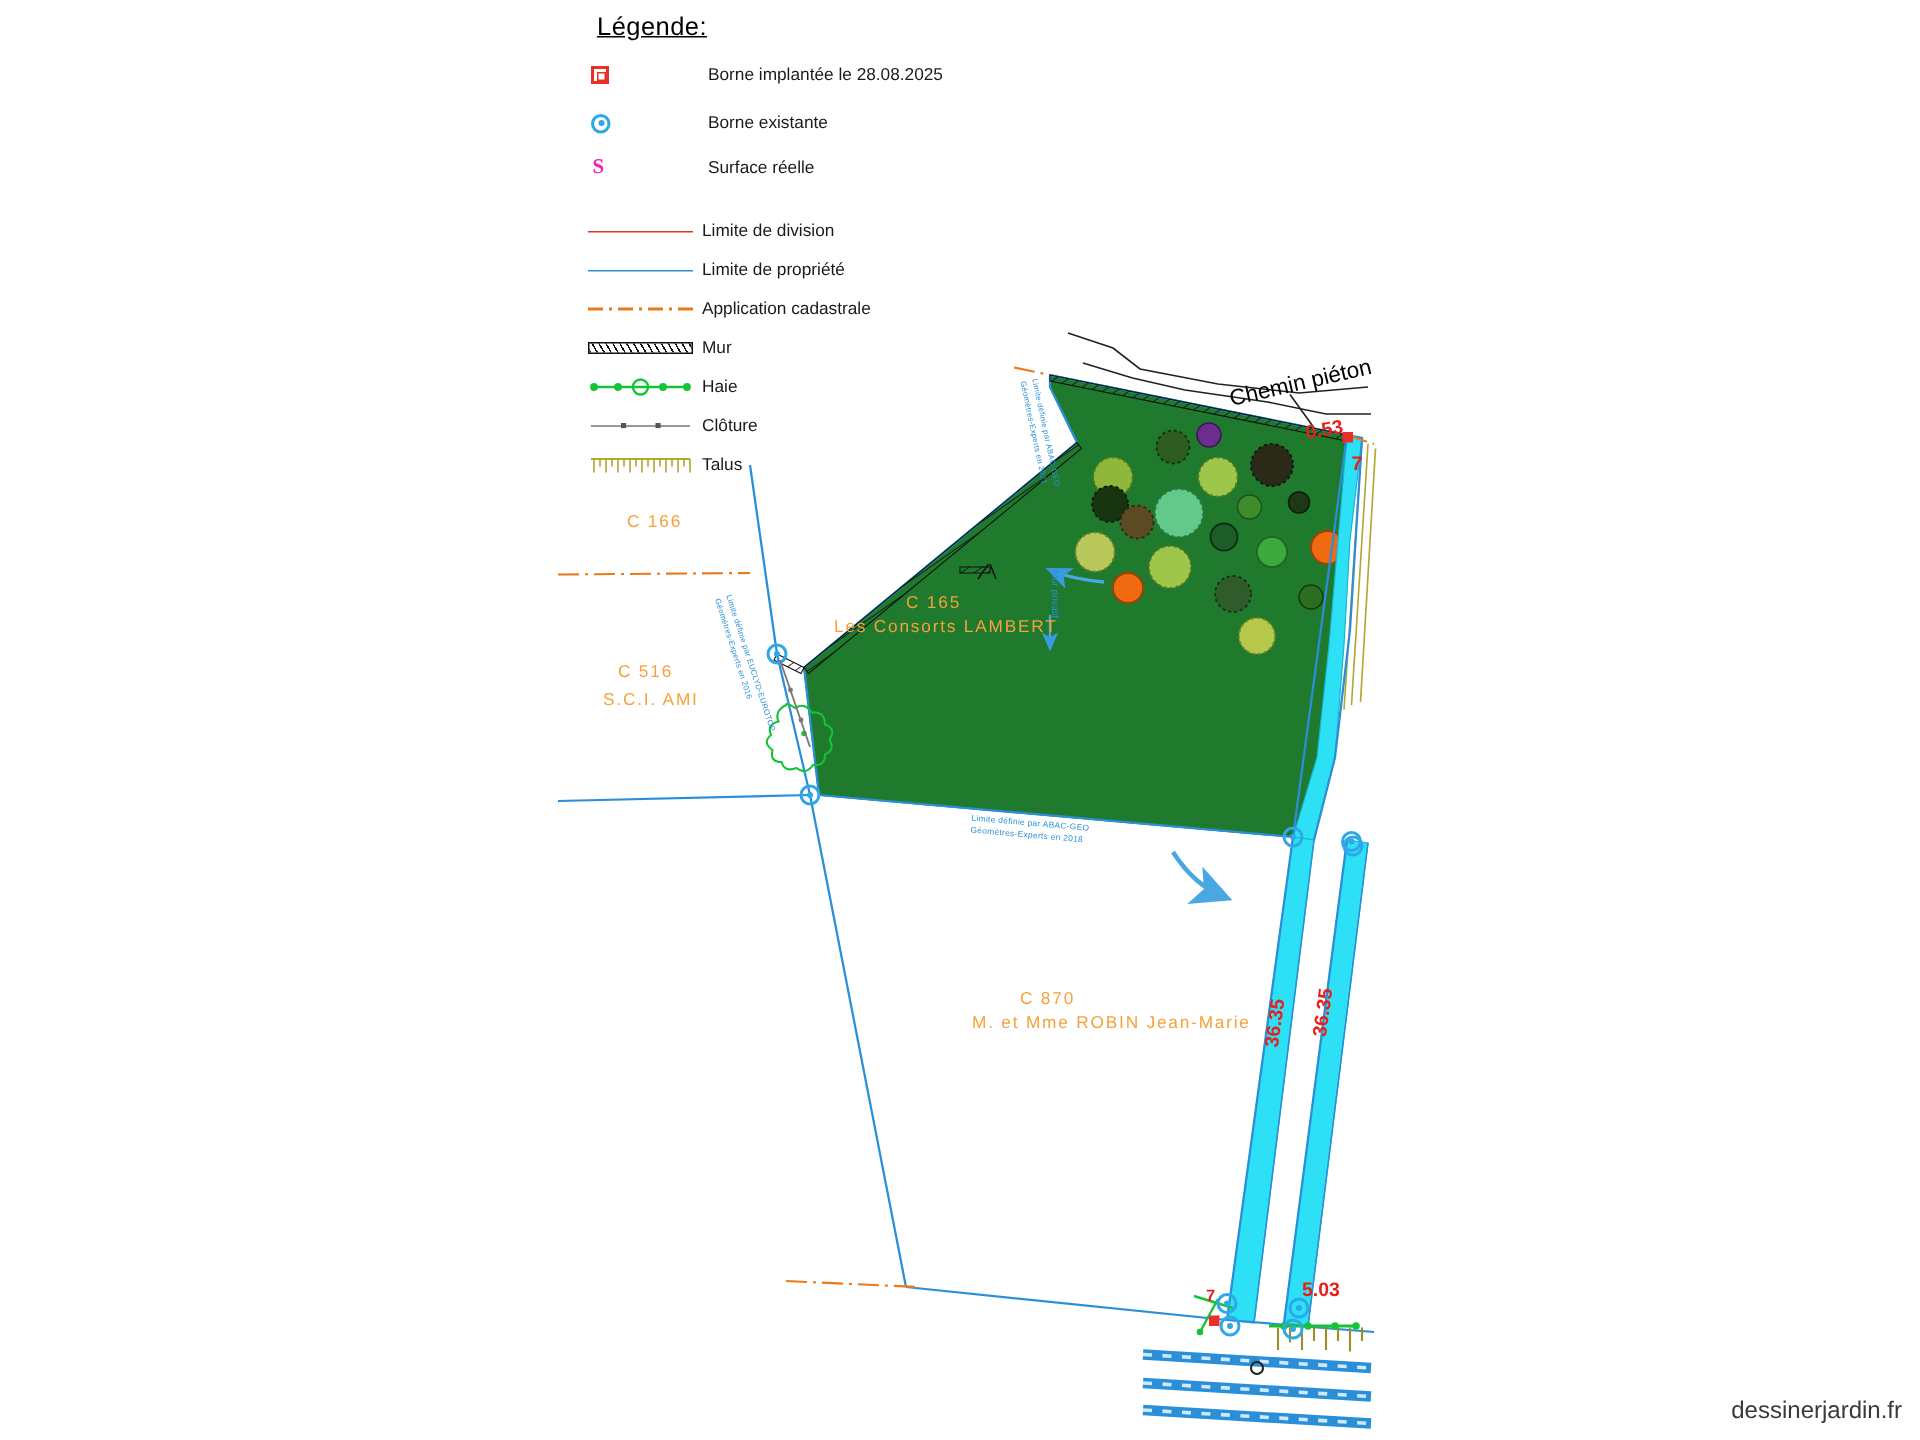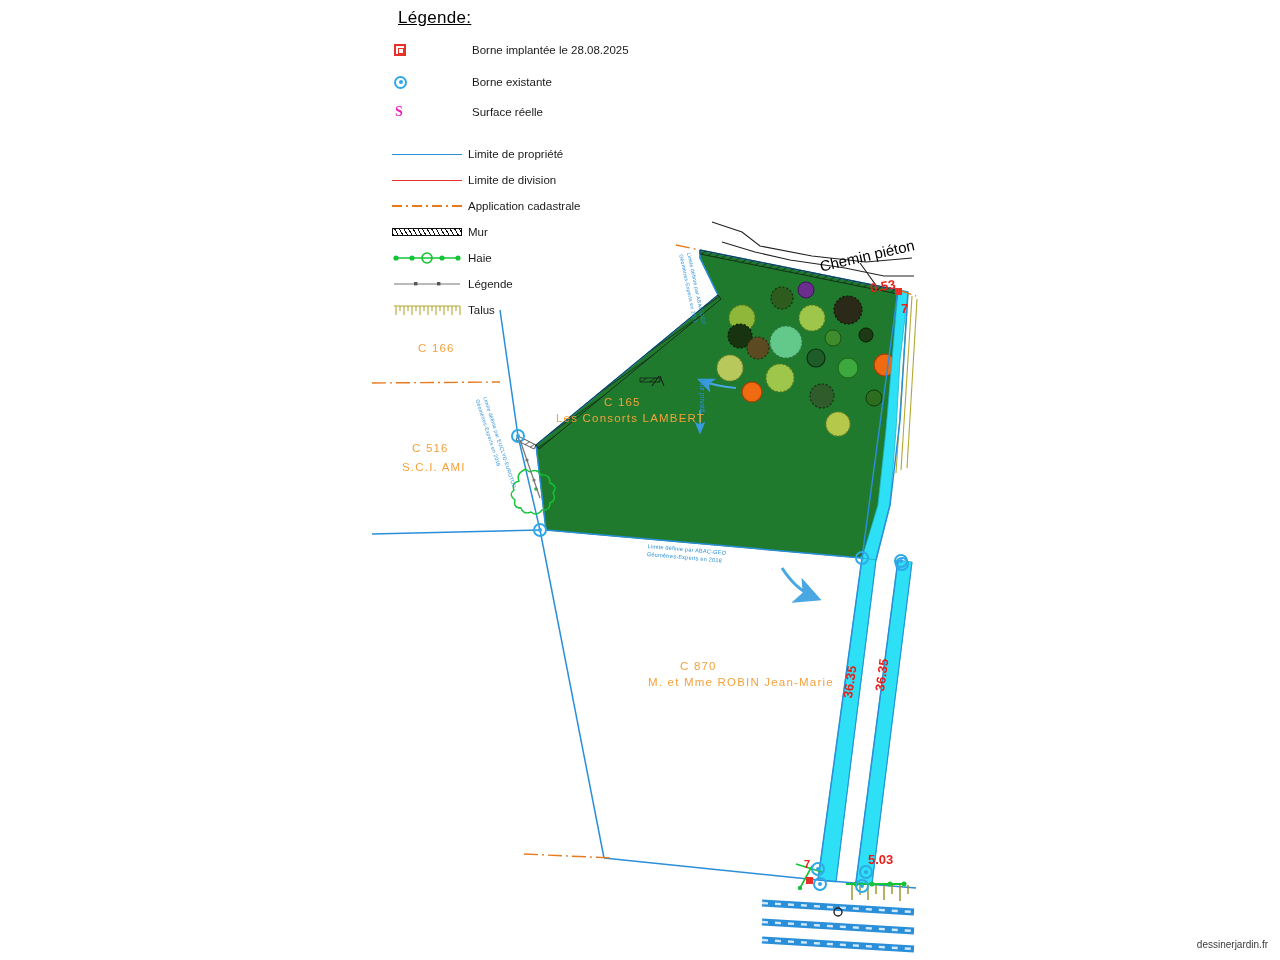--- a/index.html
+++ b/index.html
@@ -140,21 +140,21 @@
     color: #2a8fd8;
     font-size: 6.5px;
     white-space: nowrap;
     font-family: "Liberation Sans", sans-serif;
   }
 
   #watermark {
     position: absolute;
     right: 12px;
     bottom: 10px;
-    font-size: 10px;
+    font-size: 16px;
     color: #3a3a3a;
     font-family: "Liberation Sans", sans-serif;
   }
 </style>
 </head>
 <body>
 
 <div id="map">
 
   <svg width="1280" height="960">
@@ -419,30 +419,30 @@
     <span class="legend-sym">
         <span class="sym-surface">S</span>
       </span>
     <span class="legend-label">Surface réelle</span>
   </div>
 
   <div style="height:16px"></div>
 
   <div class="legend-row">
     <span class="legend-sym line-sym">
+        <span class="ln ln-div"></span>
+      </span>
+    <span class="legend-label">Limite de division</span>
+  </div>
+
+  <div class="legend-row">
+    <span class="legend-sym line-sym">
         <span class="ln ln-prop"></span>
       </span>
     <span class="legend-label">Limite de propriété</span>
-  </div>
-
-  <div class="legend-row">
-    <span class="legend-sym line-sym">
-        <span class="ln ln-div"></span>
-      </span>
-    <span class="legend-label">Limite de division</span>
   </div>
 
   <div class="legend-row">
     <span class="legend-sym line-sym">
         <span class="ln ln-cad"></span>
       </span>
     <span class="legend-label">Application cadastrale</span>
   </div>
 
   <div class="legend-row">
@@ -467,21 +467,21 @@
   </div>
 
   <div class="legend-row">
     <span class="legend-sym line-sym">
       <svg class="ln-clot" viewBox="0 0 70 8">
         <line x1="2" y1="4" x2="68" y2="4" stroke="#777" stroke-width="1.1"></line>
         <rect x="22" y="2" width="3.4" height="3.4" fill="#555"></rect>
         <rect x="45" y="2" width="3.4" height="3.4" fill="#555"></rect>
       </svg>
     </span>
-    <span class="legend-label">Légende</span>
+    <span class="legend-label">Clôture</span>
   </div>
 
   <div class="legend-row">
     <span class="legend-sym line-sym">
       <svg class="ln-talus" viewBox="0 0 70 13">
         <line x1="2" y1="2" x2="68" y2="2" stroke="#b3a832" stroke-width="1.2"></line>
         <g stroke="#b3a832" stroke-width="1.1">
           <line x1="4" y1="2" x2="4" y2="11"></line>
             <line x1="8" y1="2" x2="8" y2="7"></line>
           <line x1="12" y1="2" x2="12" y2="11"></line>

